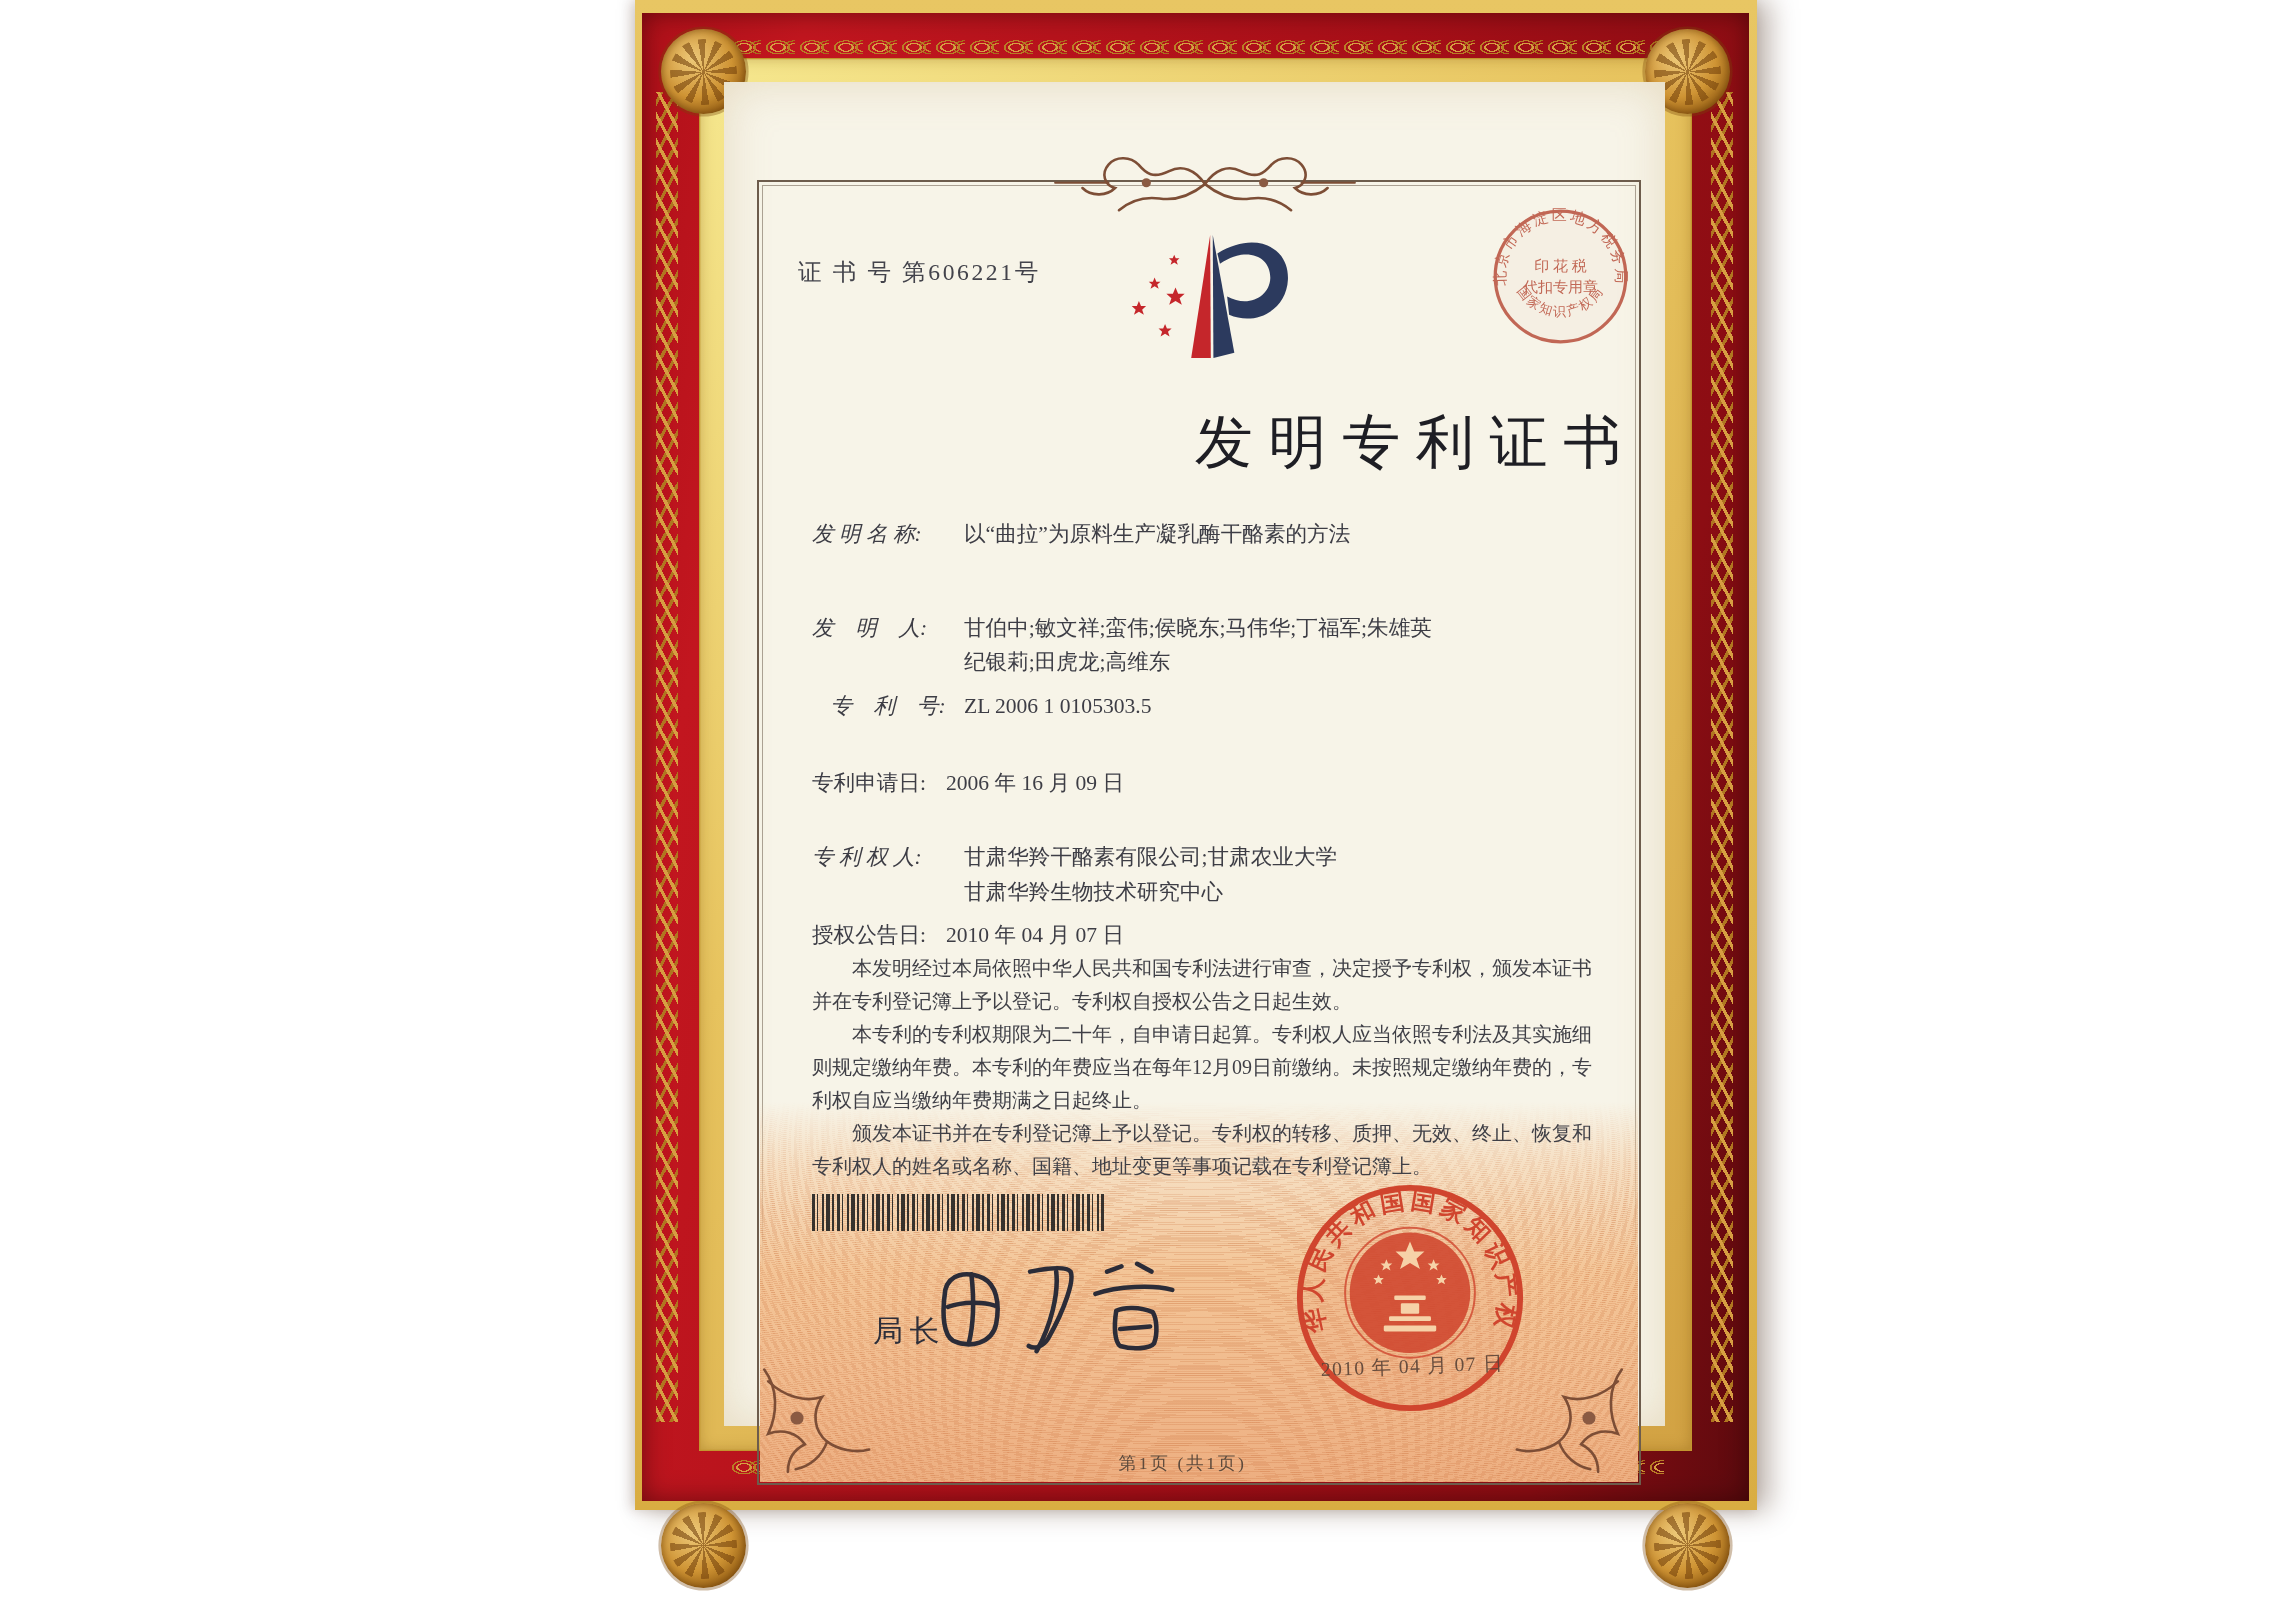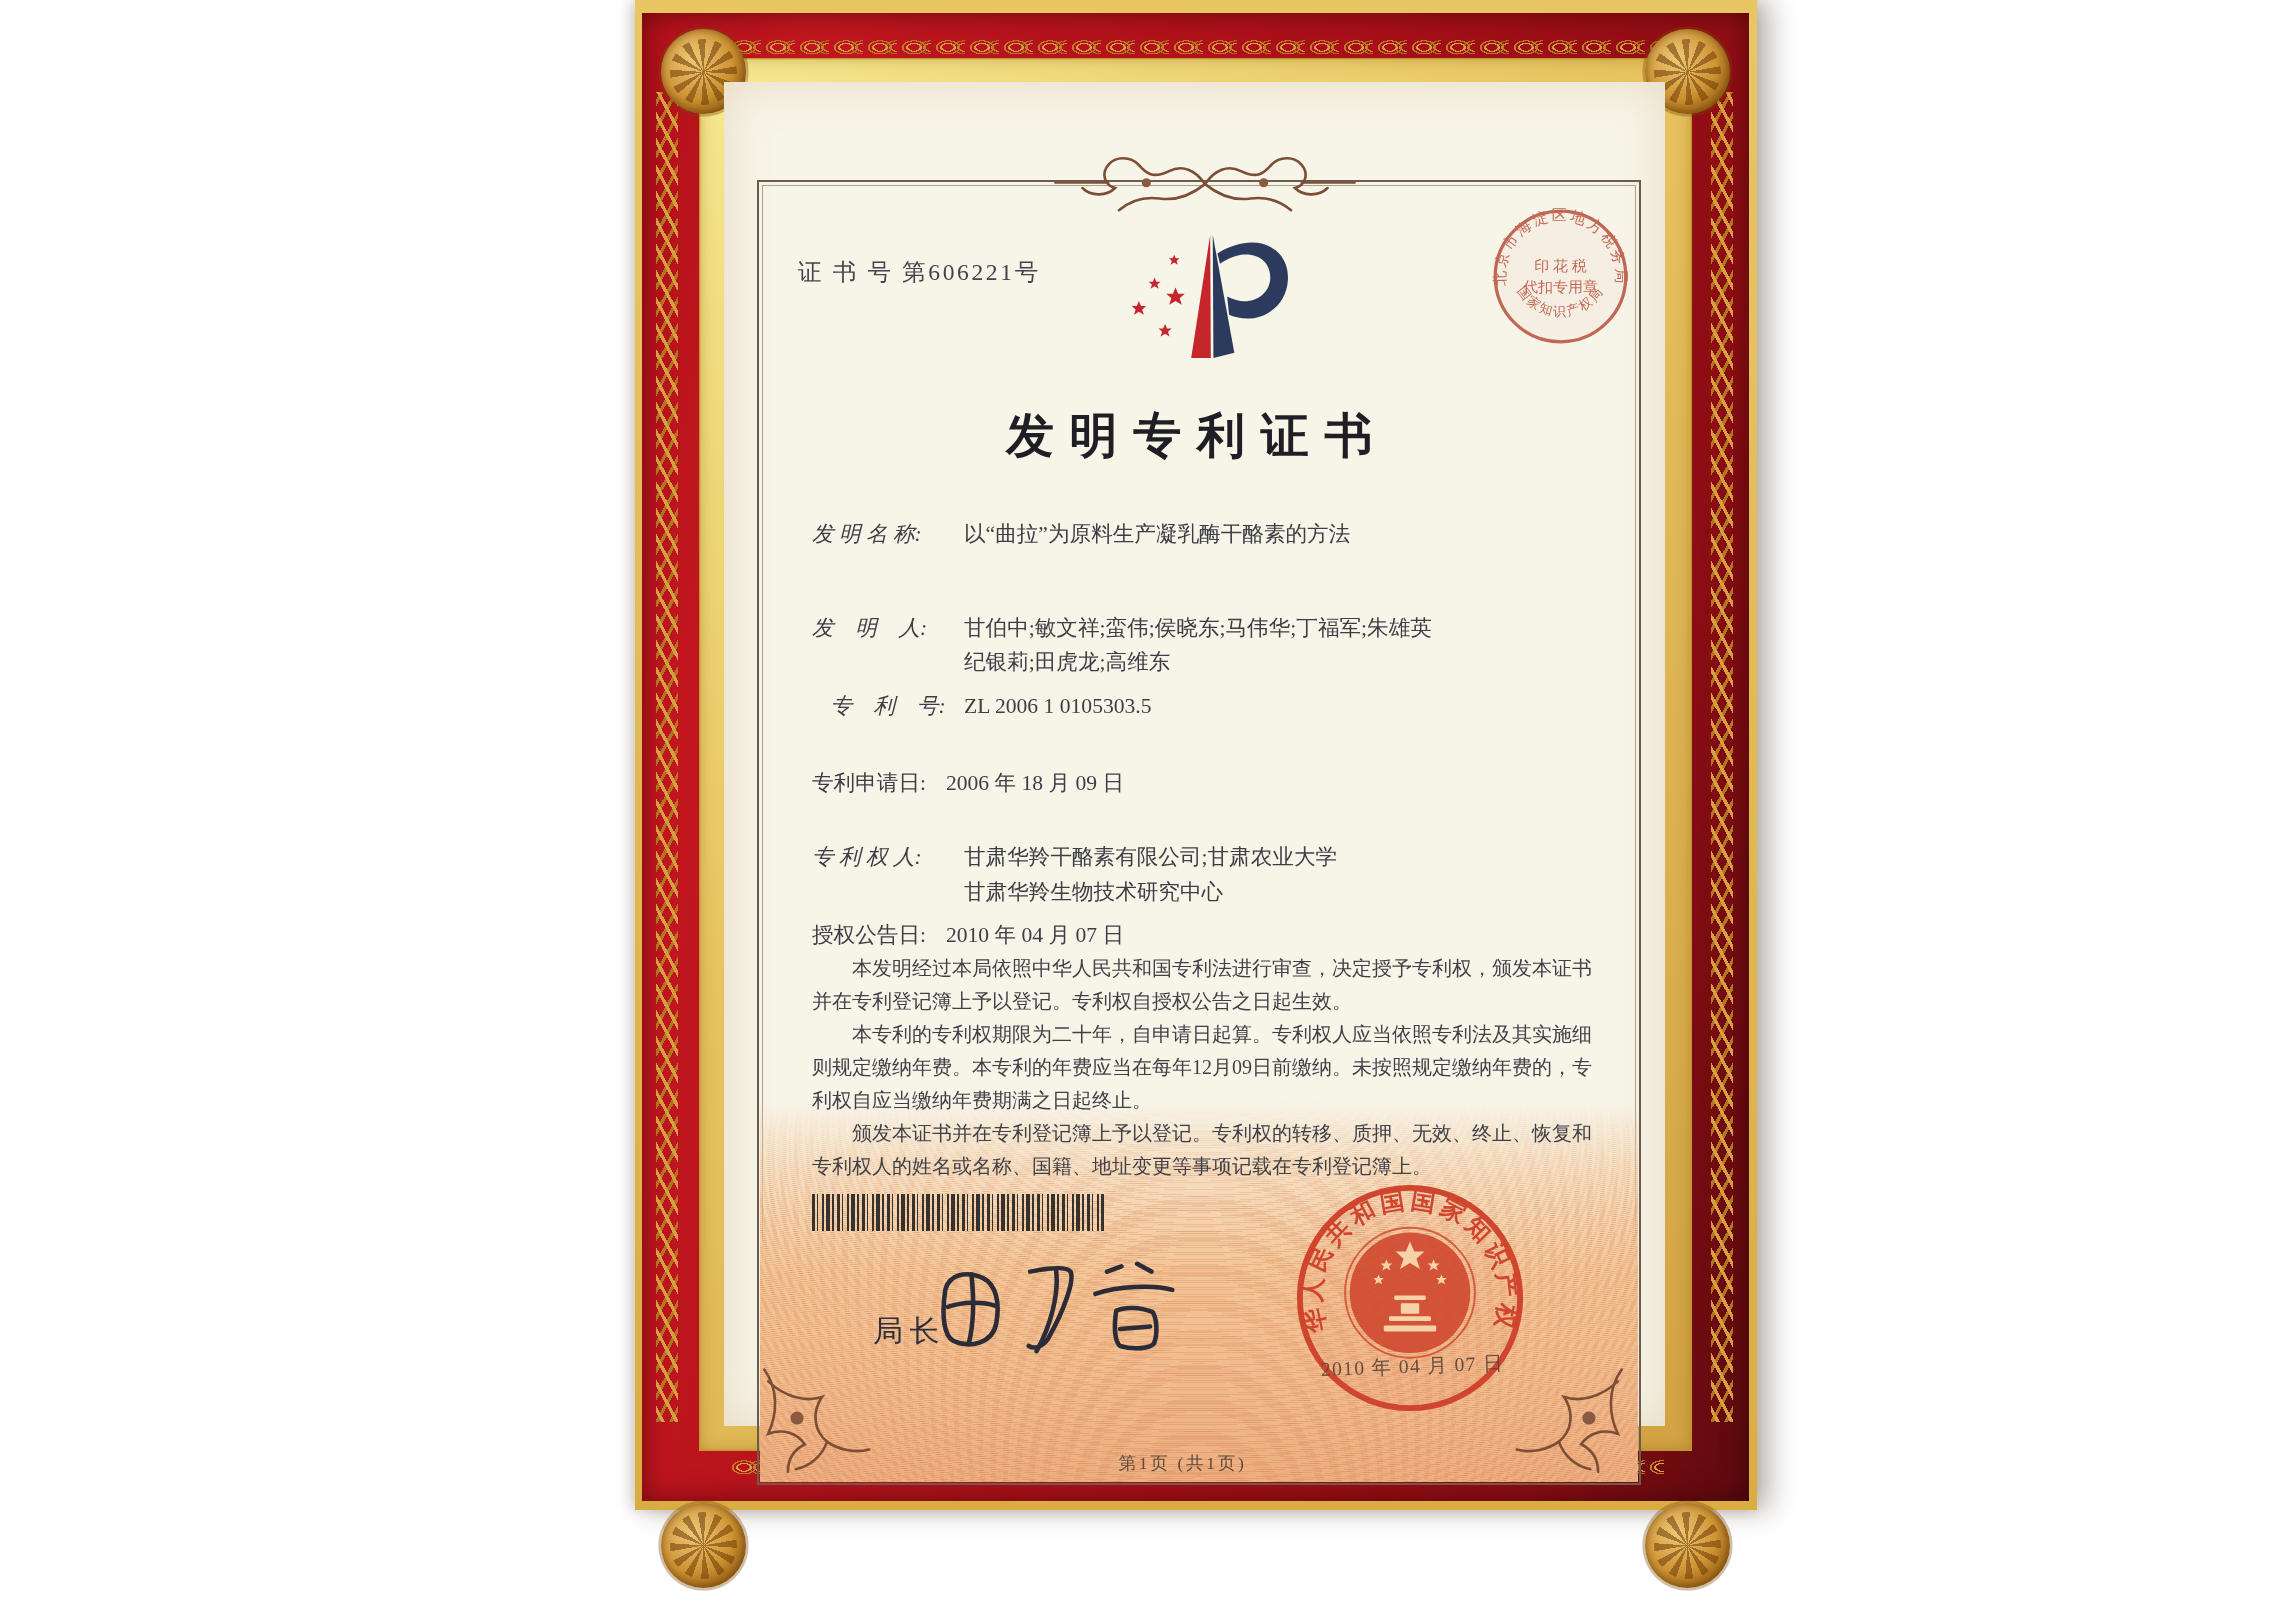--- a/index.html
+++ b/index.html
@@ -42,21 +42,21 @@
         background:linear-gradient(180deg, rgba(246,215,180,0) 0%, rgba(245,207,166,.55) 16%, rgba(243,194,146,.95) 45%, #f0b98c 78%, #edAE80 100%);}
   .guilloche::after{content:"";position:absolute;inset:0;
         background-image:
           repeating-radial-gradient(1047px 353px at 50% -55%, rgba(198,100,46,.20) 0 1.3px, rgba(0,0,0,0) 1.3px 5.2px),
           repeating-radial-gradient(1112px 366px at 50% 165%, rgba(198,100,46,.16) 0 1.3px, rgba(0,0,0,0) 1.3px 5.9px);
         -webkit-mask-image:linear-gradient(180deg, rgba(0,0,0,0) 0, #000 111px);
         mask-image:linear-gradient(180deg, rgba(0,0,0,0) 0, #000 111px);}
   
   .abs{position:absolute;z-index:2;}
   .cert-no{left:74px;top:174px;font-size:23.6px;letter-spacing:2.6px;color:#43434b;}
-  .title{left:33px;top:322px;width:880px;text-align:center;font-size:48px;font-weight:bold;
+  .title{left:33px;top:322px;width:880px;text-align:right;font-size:58px;font-weight:normal;
          letter-spacing:15.7px;color:#1e1e24;}
   .row{left:88px;font-size:21.6px;color:#3d3d45;white-space:nowrap;}
   .row .lbl{display:inline-block;min-width:152px;font-style:italic;}
   .row .lbl-flow{display:inline-block;margin-right:20px;}
   .cont{left:240px;font-size:21.6px;color:#3d3d45;white-space:nowrap;}
   .paras{left:88px;top:870px;width:780px;font-size:20px;line-height:33px;color:#3f3f46;
          text-align:justify;z-index:2;position:absolute;}
   .paras p{margin:0;text-indent:2em;}
   .barcode{left:88px;top:1112px;width:292px;height:37px;opacity:.88;
         background-image:repeating-linear-gradient(90deg,#1d1d1d 0 2.6px,rgba(0,0,0,0) 2.6px 4.6px,#1d1d1d 4.6px 5.9px,rgba(0,0,0,0) 5.9px 9.8px,#1d1d1d 9.8px 11.8px,rgba(0,0,0,0) 11.8px 13.7px,#1d1d1d 13.7px 17.7px,rgba(0,0,0,0) 17.7px 20px,#1d1d1d 20px 21.6px,rgba(0,0,0,0) 21.6px 25px);}
@@ -172,21 +172,21 @@
         <span class="lbl">发 明 名 称:</span><span>以“曲拉”为原料生产凝乳酶干酪素的方法</span>
       </div>
       <div class="abs row" style="top:531px;">
         <span class="lbl">发　明　人:</span><span>甘伯中;敏文祥;蛮伟;侯晓东;马伟华;丁福军;朱雄英</span>
       </div>
       <div class="abs cont" style="top:565px;">纪银莉;田虎龙;高维东</div>
       <div class="abs row" style="top:609px;text-align:center;">
         <span class="lbl">专　利　号:</span><span>ZL 2006 1 0105303.5</span>
       </div>
       <div class="abs row" style="top:686px;">
-        <span class="lbl-flow">专利申请日:</span><span>2006 年 18 月 09 日</span>
+        <span class="lbl-flow">专利申请日:</span><span>2006 年 16 月 09 日</span>
       </div>
       <div class="abs row" style="top:760px;">
         <span class="lbl">专 利 权 人:</span><span>甘肃华羚干酪素有限公司;甘肃农业大学</span>
       </div>
       <div class="abs cont" style="top:795px;">甘肃华羚生物技术研究中心</div>
       <div class="abs row" style="top:838px;">
         <span class="lbl-flow">授权公告日:</span><span>2010 年 04 月 07 日</span>
       </div>
 
       

